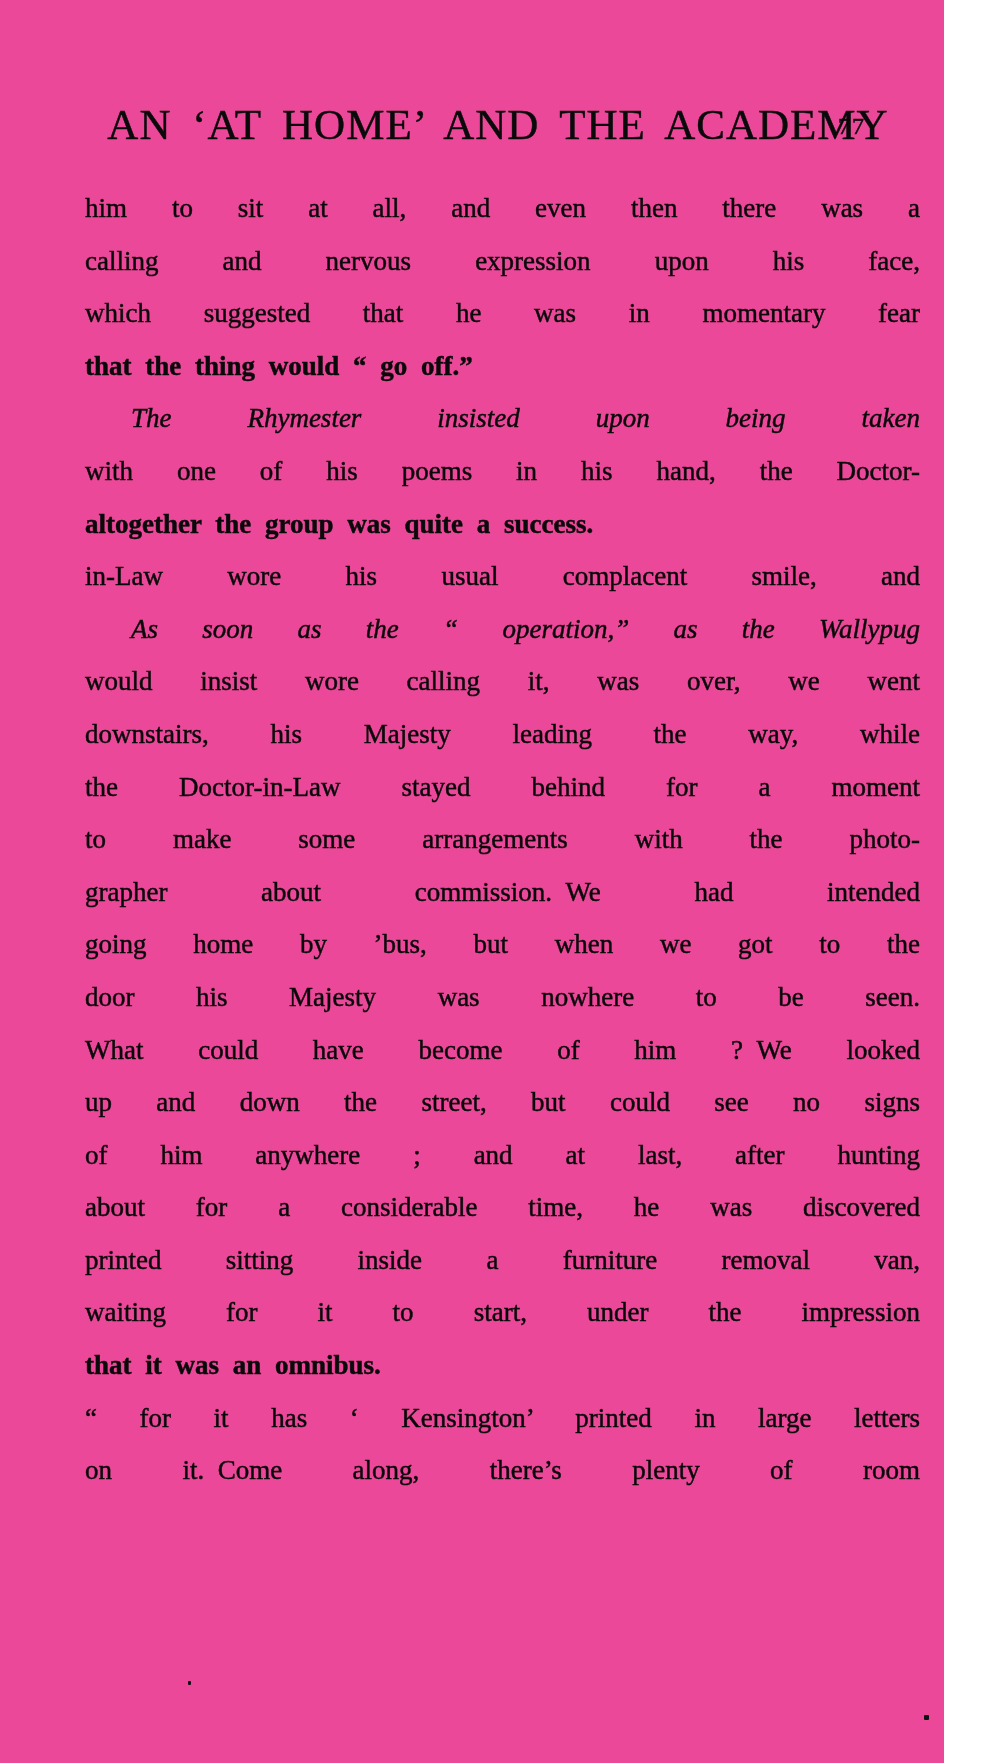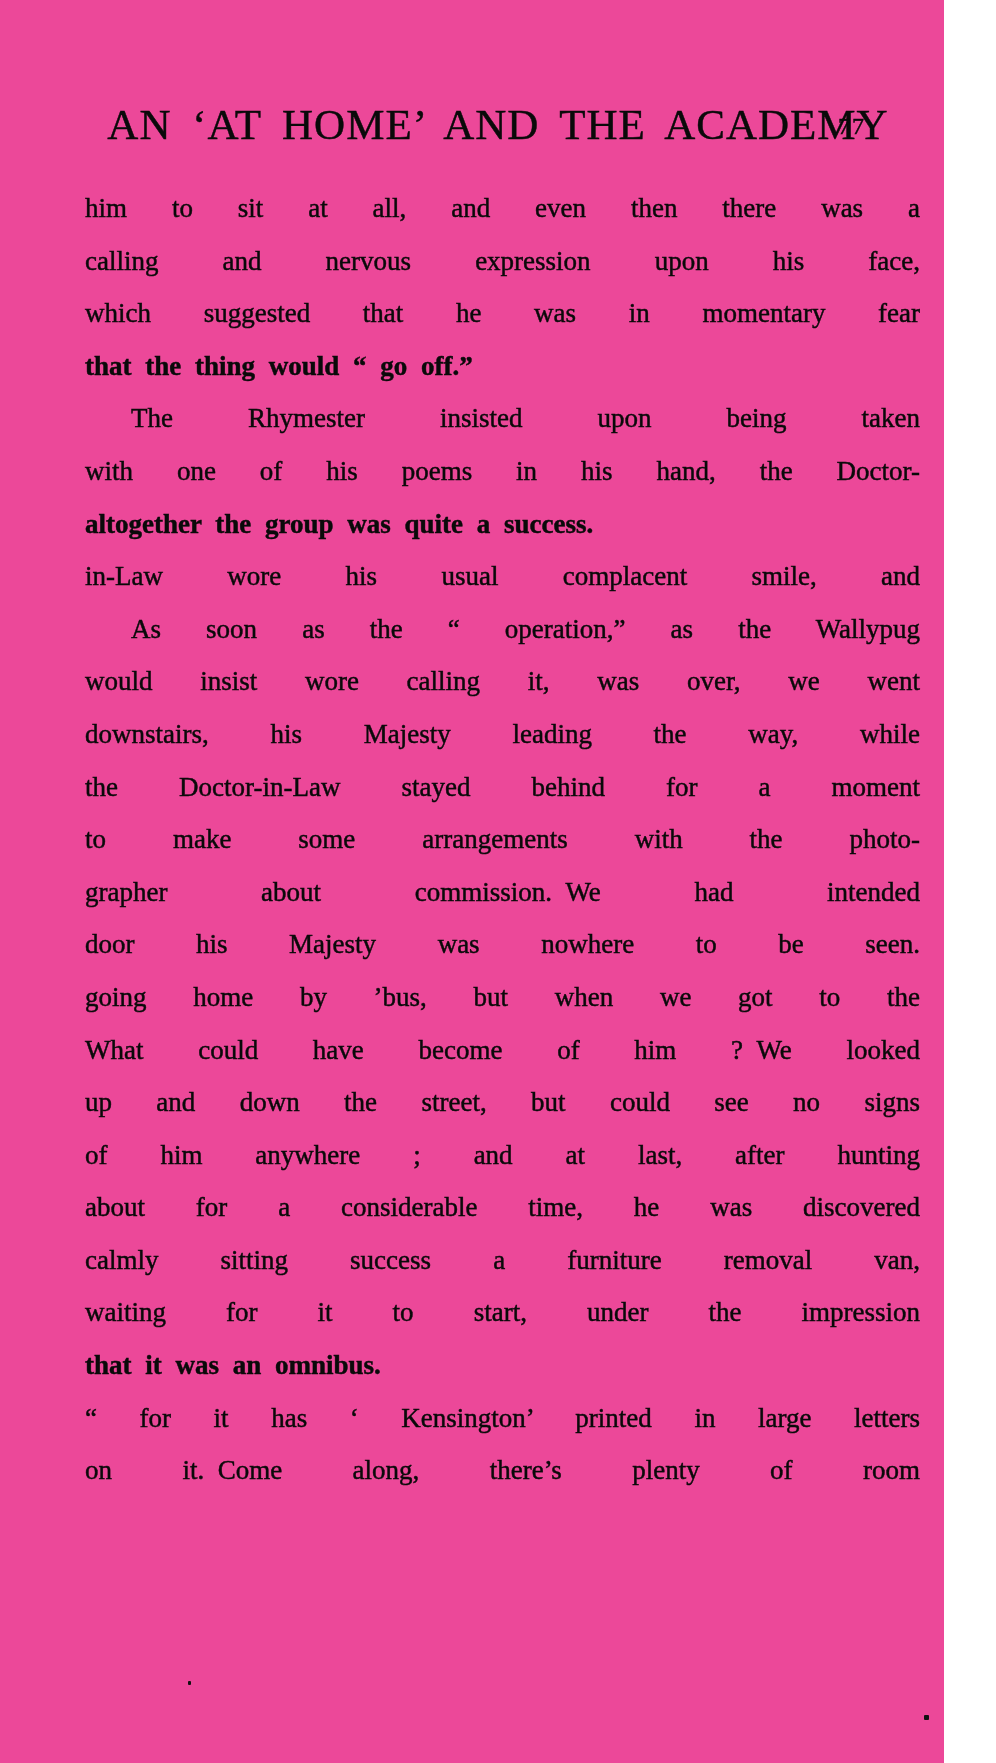--- a/index.html
+++ b/index.html
@@ -48,20 +48,21 @@
     line-height: 52.6px;
   }
   .line {
     height: 52.6px;
     text-align: justify;
     text-align-last: justify;
     white-space: normal;
   }
   .line.indent {
     text-indent: 46px;
+    font-style: italic;
   }
   .line.para-end {
     text-align-last: left;
     word-spacing: 7px;
     font-weight: bold;
   }
   
   .speck {
     position: absolute;
     background: #111;
@@ -89,27 +90,27 @@
       <div class="line indent">The Rhymester insisted upon being taken</div>
       <div class="line">with one of his poems in his hand, the Doctor-</div>
       <div class="line para-end">altogether the group was quite a success.</div>
       <div class="line">in-Law wore his usual complacent smile, and</div>
       <div class="line indent">As soon as the “ operation,” as the Wallypug</div>
       <div class="line">would insist wore calling it, was over, we went</div>
       <div class="line">downstairs, his Majesty leading the way, while</div>
       <div class="line">the Doctor-in-Law stayed behind for a moment</div>
       <div class="line">to make some arrangements with the photo-</div>
       <div class="line">grapher about commission. We had intended</div>
+      <div class="line">going home by ’bus, but when we got to the</div>
       <div class="line">door his Majesty was nowhere to be seen.</div>
-      <div class="line">going home by ’bus, but when we got to the</div>
       <div class="line">What could have become of him ? We looked</div>
       <div class="line">up and down the street, but could see no signs</div>
       <div class="line">of him anywhere ; and at last, after hunting</div>
       <div class="line">about for a considerable time, he was discovered</div>
-      <div class="line">calmly sitting success a furniture removal van,</div>
+      <div class="line">printed sitting inside a furniture removal van,</div>
       <div class="line">waiting for it to start, under the impression</div>
       <div class="line para-end">that it was an omnibus.</div>
       <div class="line">“ for it has ‘ Kensington’ printed in large letters</div>
       <div class="line">on it. Come along, there’s plenty of room</div>
     </div>
 
   <div class="speck speck-1"></div>
   <div class="speck speck-2"></div>
 
 </div>

